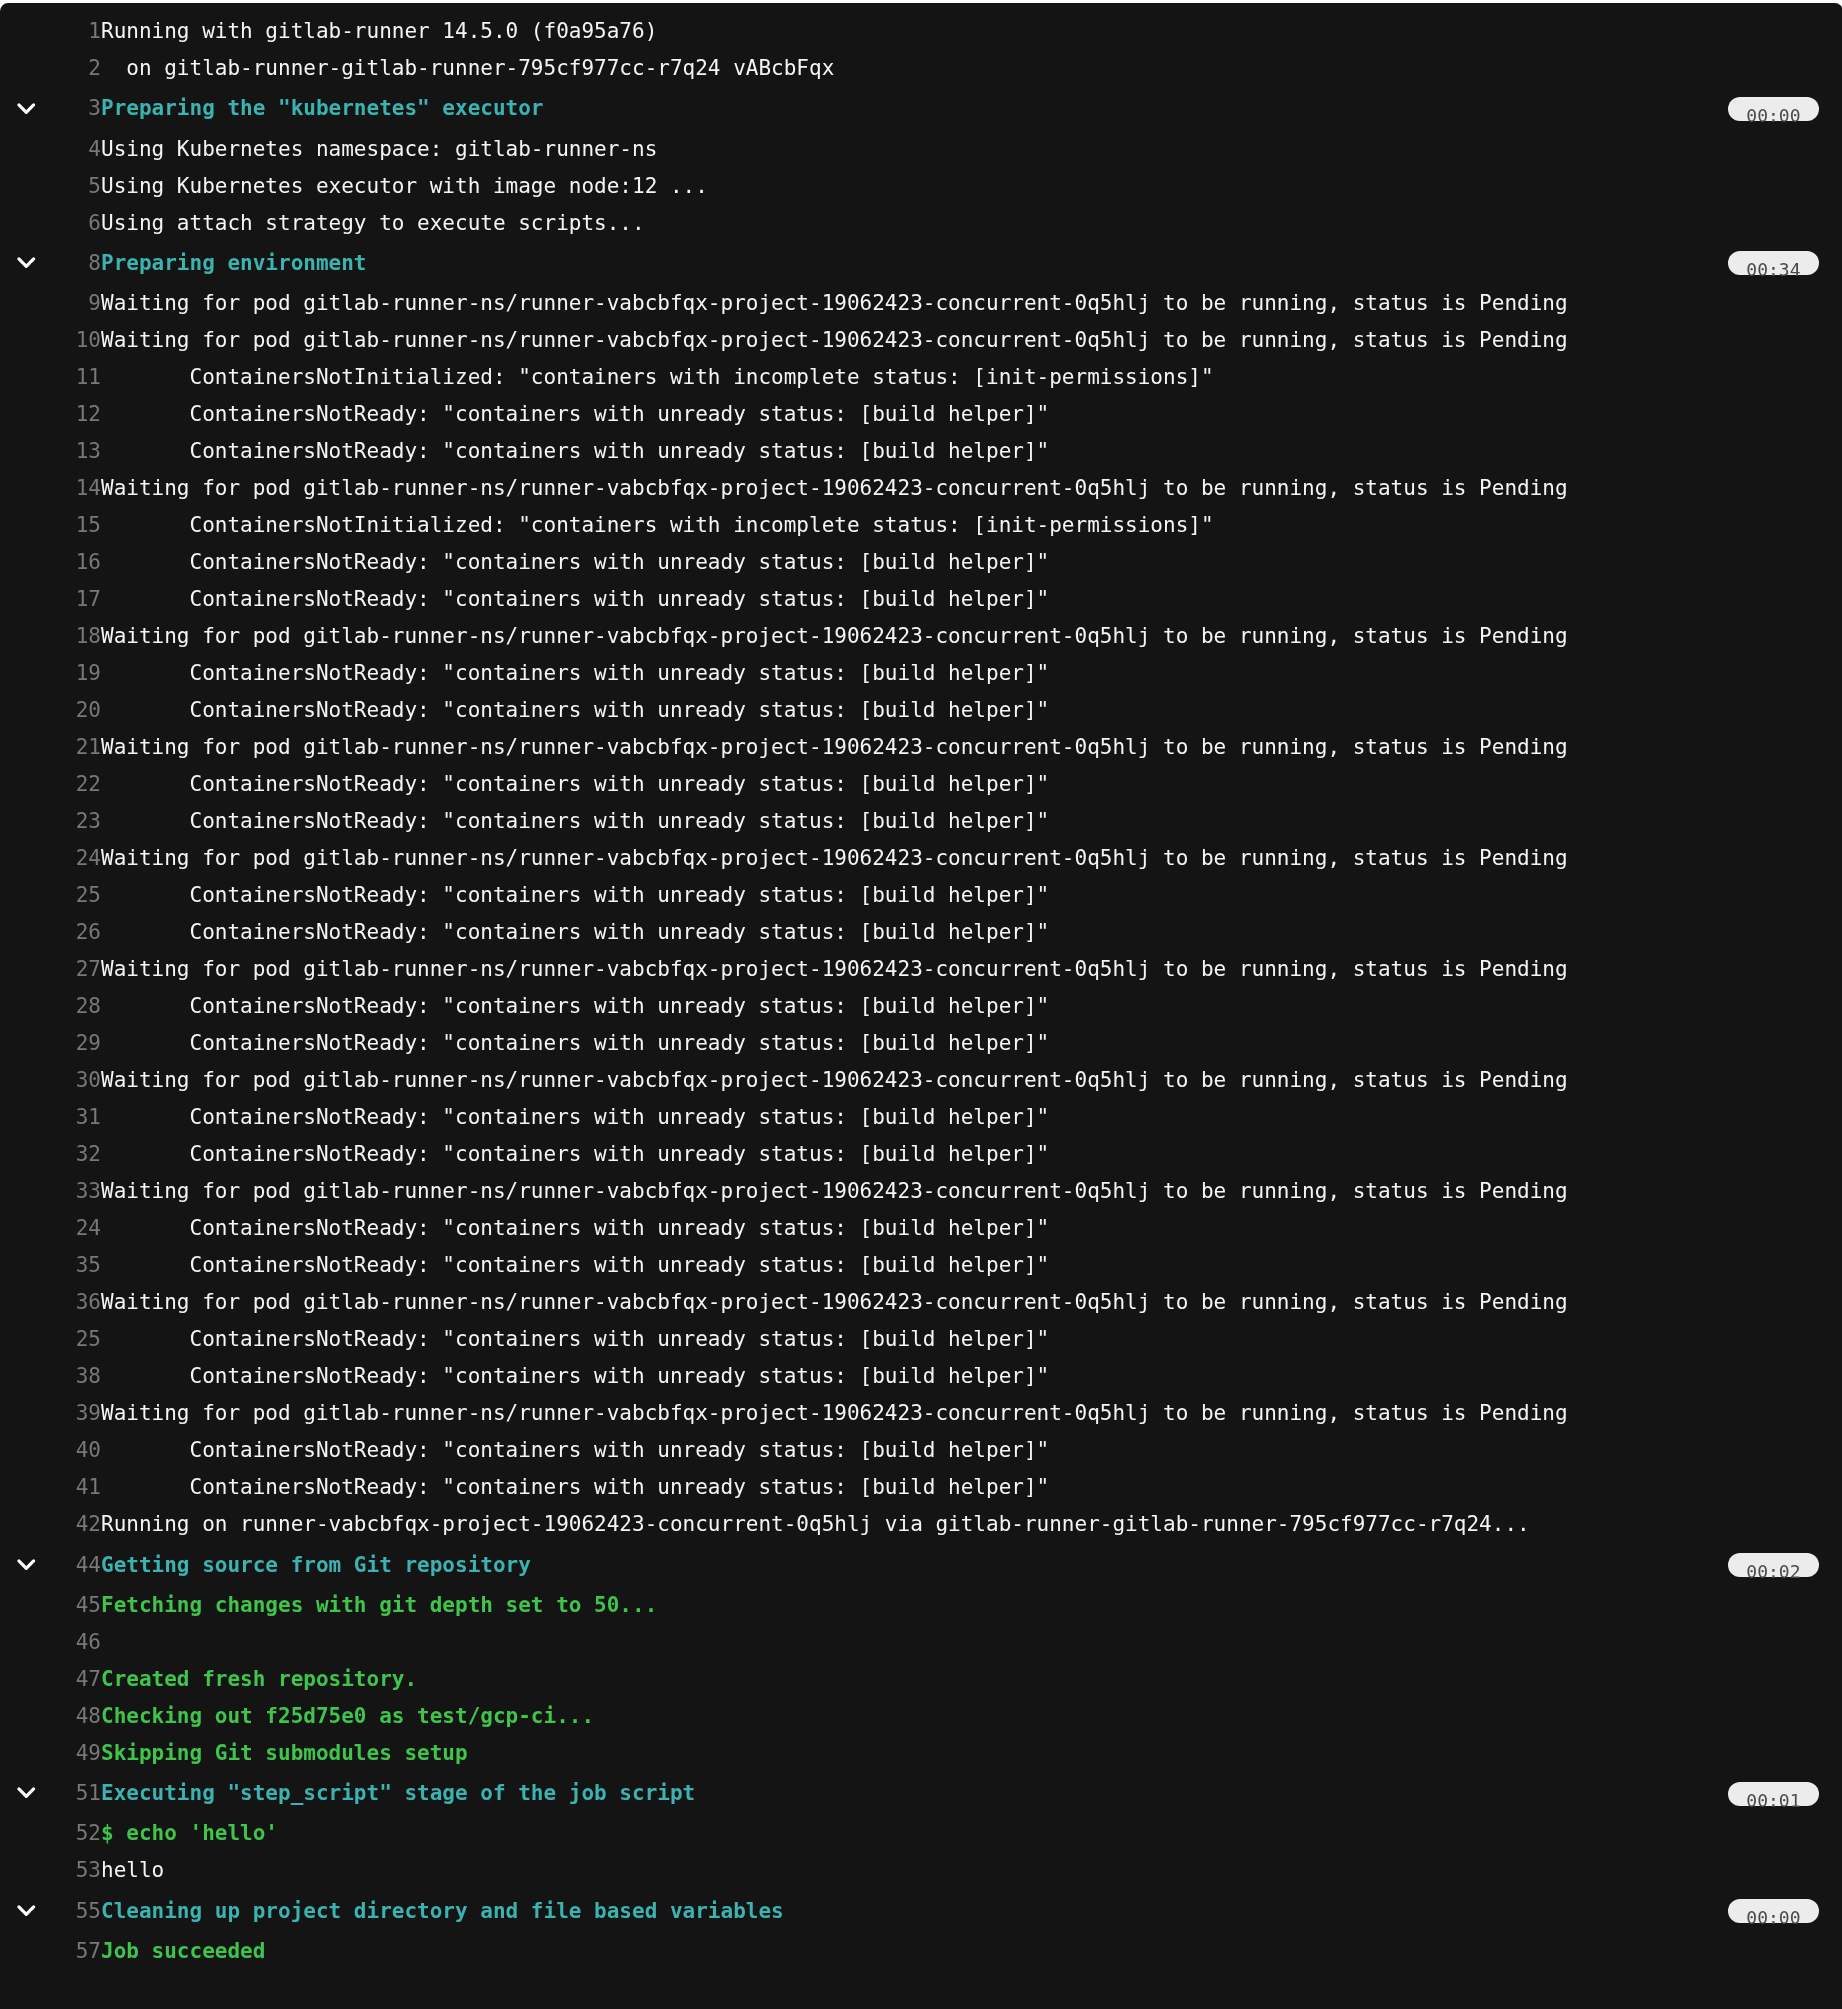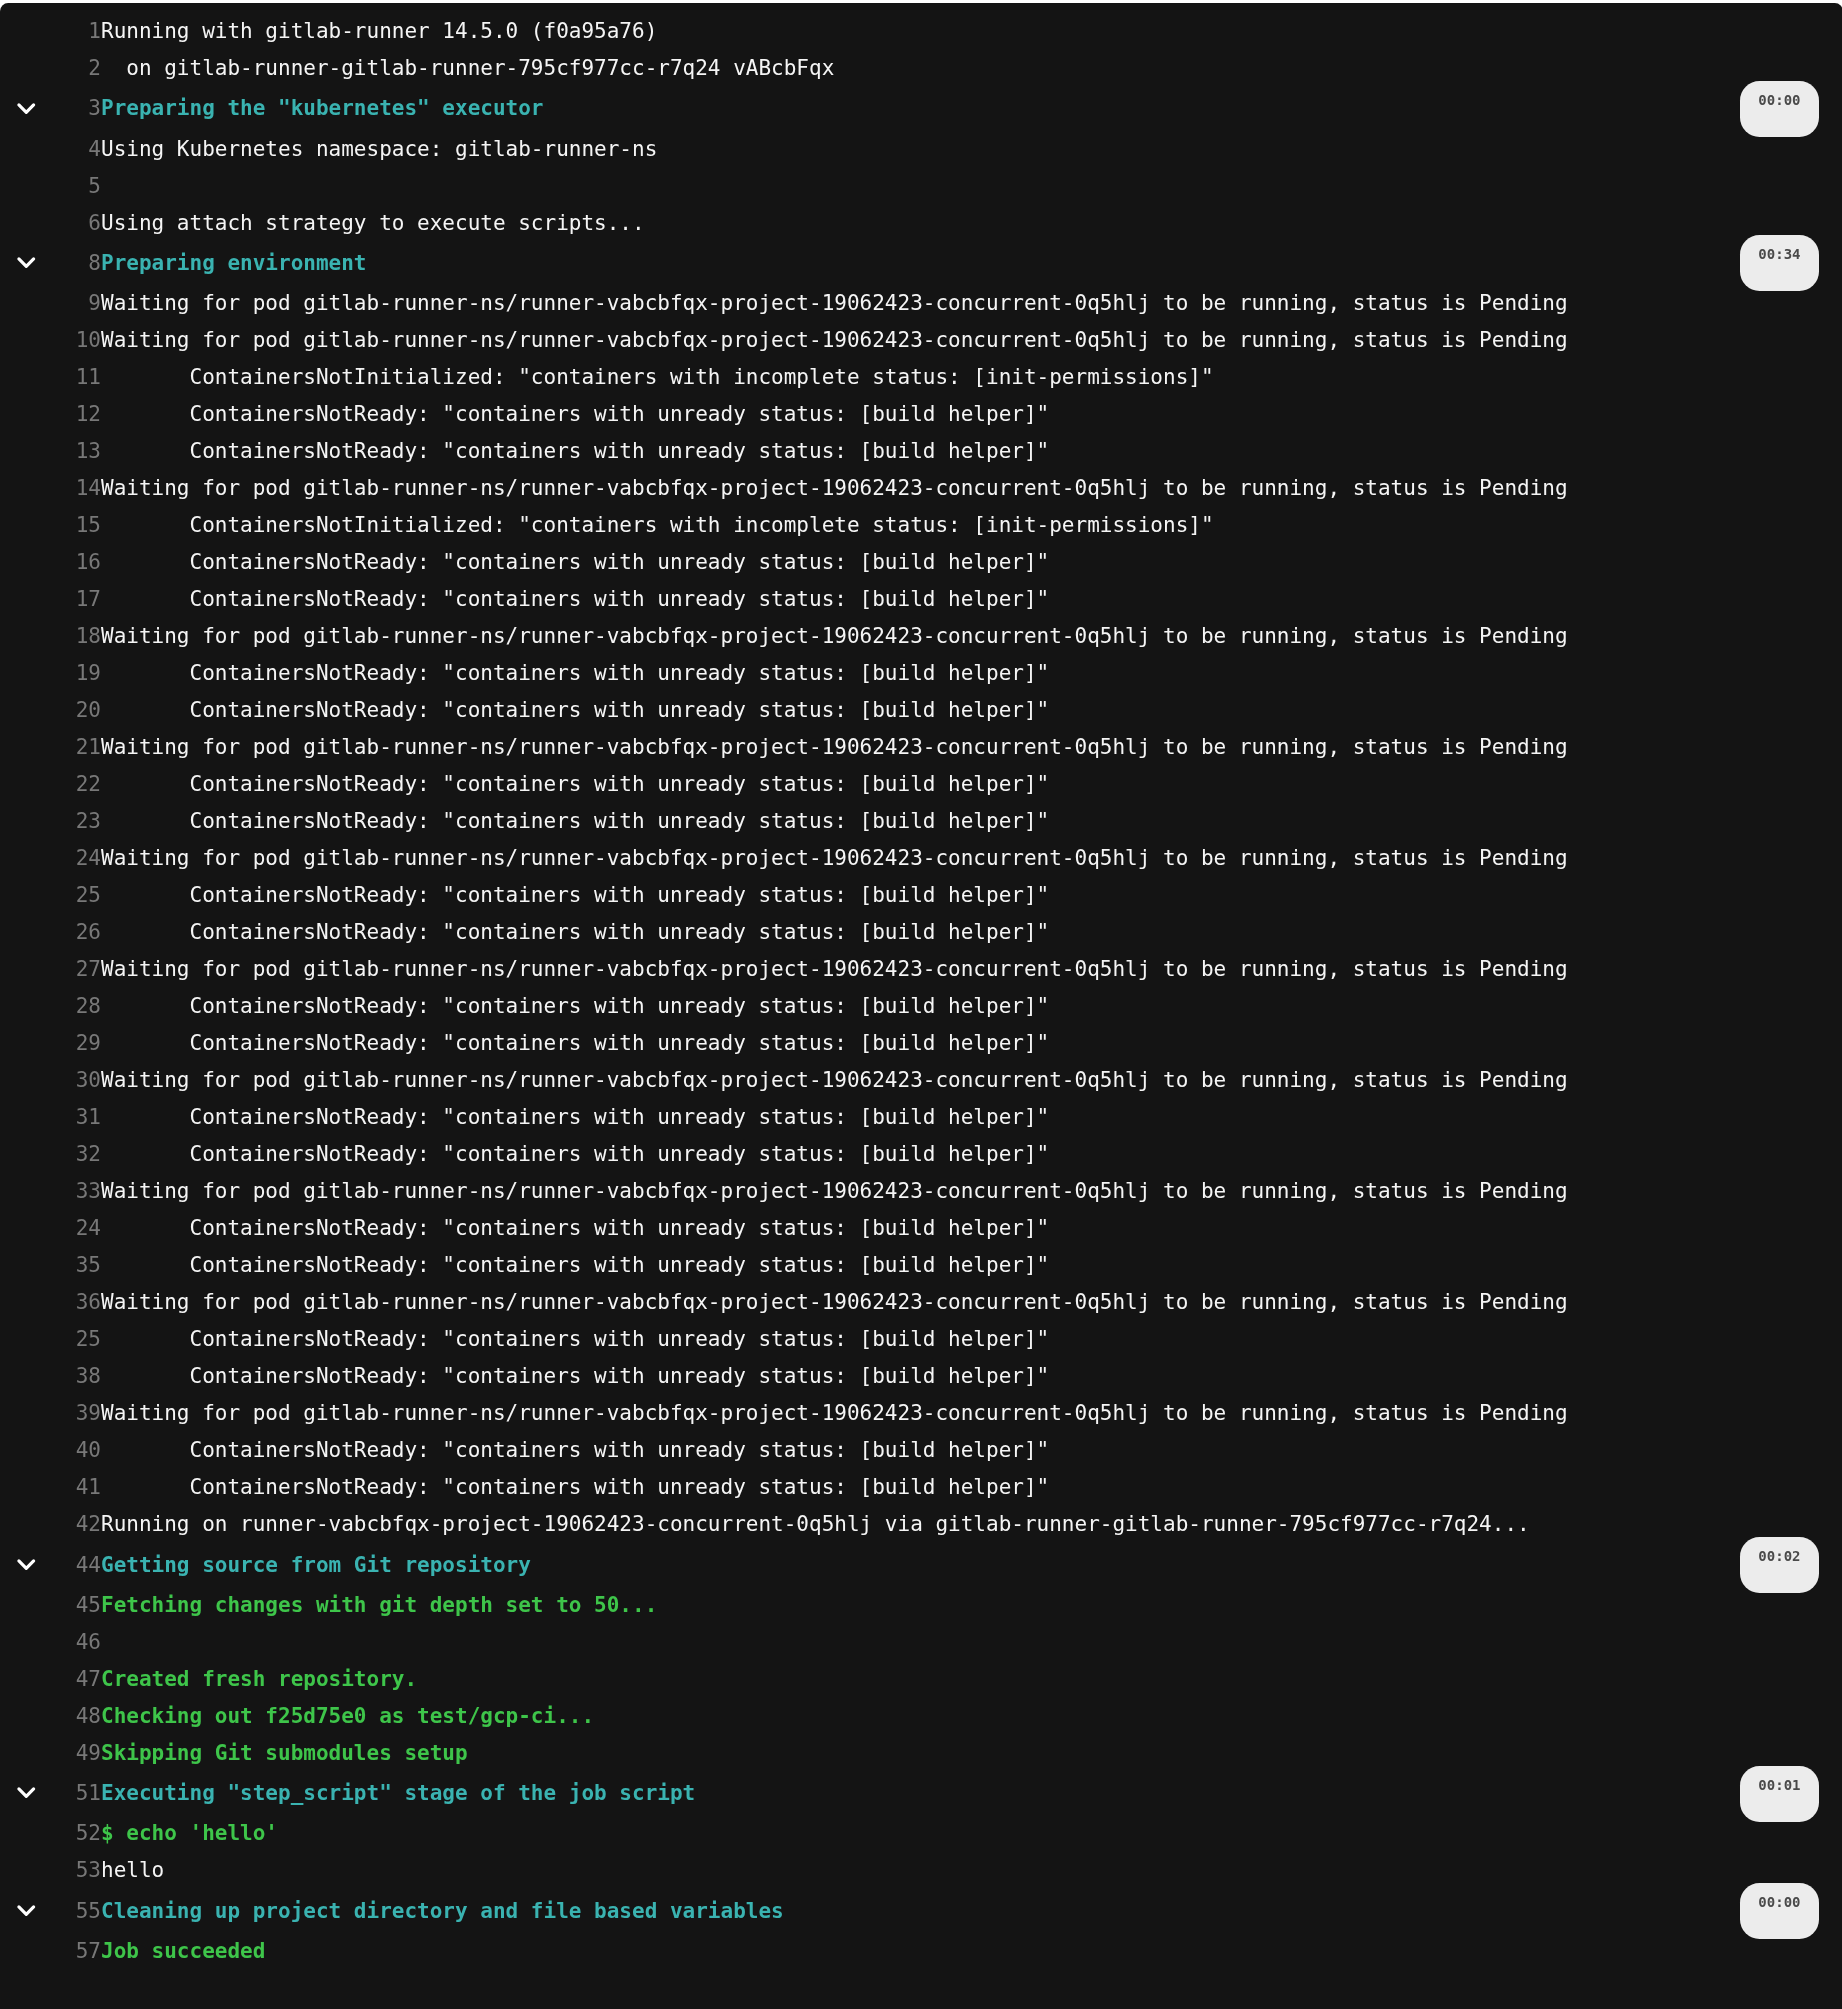--- a/index.html
+++ b/index.html
@@ -52,42 +52,42 @@
   }
   .row.success .text{
     color:var(--success,#3ec54a);
     font-weight:bold;
   }
   .badge{
     position:absolute;
     right:24.5px;
     top:50%;
     transform:translateY(-50%);
-    height:56px;
+    height:24px;
     line-height:38px;
     padding:0 18px;
     border-radius:19.6px;
     background:var(--badgeBg,#ececec);
     color:var(--badgeText,#4a4a4a);
-    font-size:14px;
-    font-weight:700;
+    font-size:18px;
+    font-weight:400;
   }
 </style>
 </head>
 <body>
 
 <div class="page">
   <div class="pane">
       <div class="row plain"><span class="chev"></span><span class="num">1</span><span class="text">Running with gitlab-runner 14.5.0 (f0a95a76)</span></div>
       <div class="row plain"><span class="chev"></span><span class="num">2</span><span class="text">  on gitlab-runner-gitlab-runner-795cf977cc-r7q24 vABcbFqx</span></div>
       <div class="row section"><span class="chev"><svg width="24.5" height="24.5" viewBox="0 0 20 20" fill="none">
             <path d="M4 6.5 L10 12.5 L16 6.5" stroke="#ffffff" stroke-width="2.6" stroke-linecap="round" stroke-linejoin="round"></path>
           </svg></span><span class="num">3</span><span class="text">Preparing the "kubernetes" executor</span><span class="badge">00:00</span></div>
       <div class="row plain"><span class="chev"></span><span class="num">4</span><span class="text">Using Kubernetes namespace: gitlab-runner-ns</span></div>
-      <div class="row plain"><span class="chev"></span><span class="num">5</span></div>
+      <div class="row plain"><span class="chev"></span><span class="num">5</span><span class="text">Using Kubernetes executor with image node:12 ...</span></div>
       <div class="row plain"><span class="chev"></span><span class="num">6</span><span class="text">Using attach strategy to execute scripts...</span></div>
       <div class="row section"><span class="chev"><svg width="24.5" height="24.5" viewBox="0 0 20 20" fill="none">
             <path d="M4 6.5 L10 12.5 L16 6.5" stroke="#ffffff" stroke-width="2.6" stroke-linecap="round" stroke-linejoin="round"></path>
           </svg></span><span class="num">8</span><span class="text">Preparing environment</span><span class="badge">00:34</span></div>
       <div class="row plain"><span class="chev"></span><span class="num">9</span><span class="text">Waiting for pod gitlab-runner-ns/runner-vabcbfqx-project-19062423-concurrent-0q5hlj to be running, status is Pending</span></div>
       <div class="row plain"><span class="chev"></span><span class="num">10</span><span class="text">Waiting for pod gitlab-runner-ns/runner-vabcbfqx-project-19062423-concurrent-0q5hlj to be running, status is Pending</span></div>
       <div class="row plain"><span class="chev"></span><span class="num">11</span><span class="text">       ContainersNotInitialized: "containers with incomplete status: [init-permissions]"</span></div>
       <div class="row plain"><span class="chev"></span><span class="num">12</span><span class="text">       ContainersNotReady: "containers with unready status: [build helper]"</span></div>
       <div class="row plain"><span class="chev"></span><span class="num">13</span><span class="text">       ContainersNotReady: "containers with unready status: [build helper]"</span></div>
       <div class="row plain"><span class="chev"></span><span class="num">14</span><span class="text">Waiting for pod gitlab-runner-ns/runner-vabcbfqx-project-19062423-concurrent-0q5hlj to be running, status is Pending</span></div>

